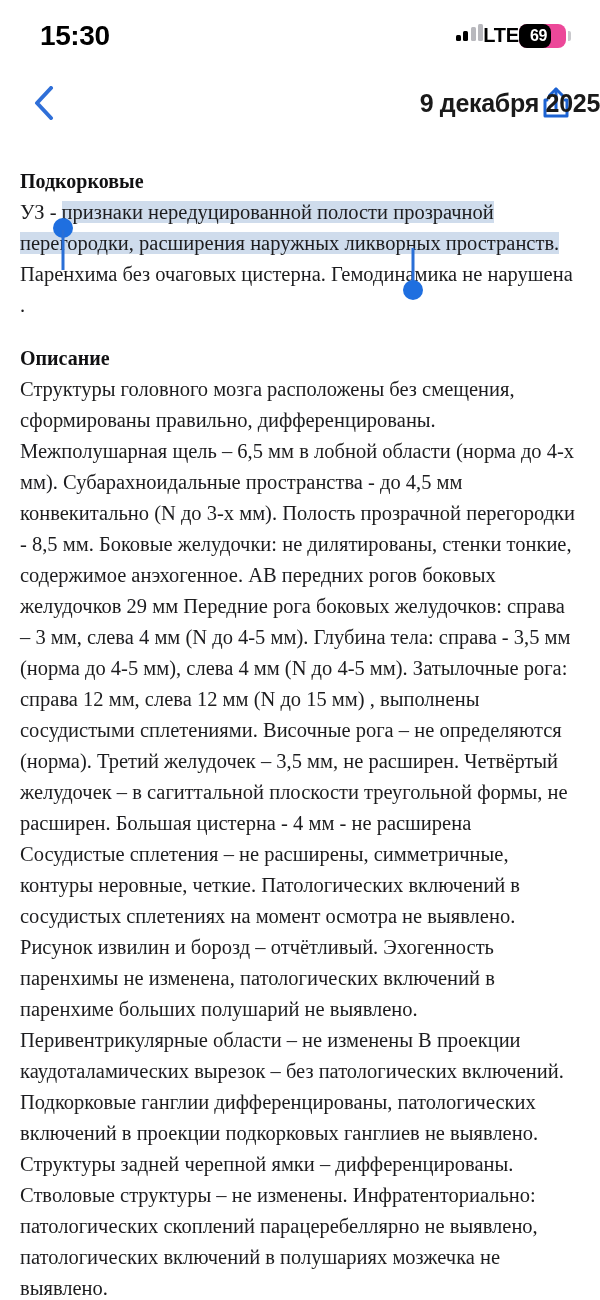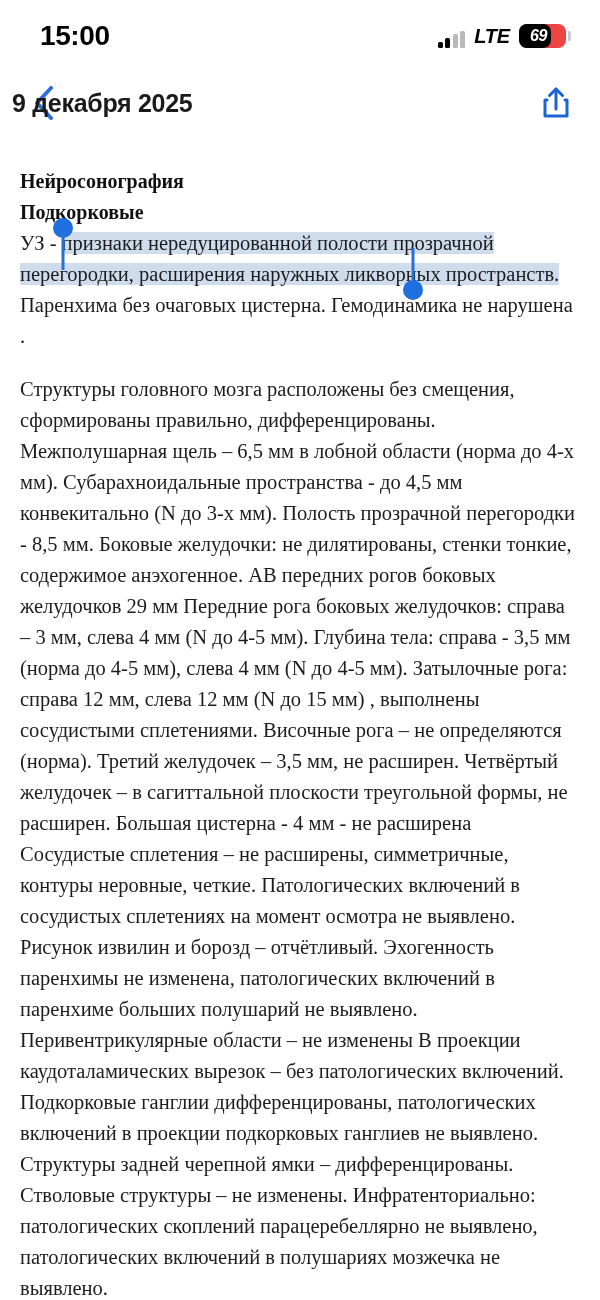--- a/index.html
+++ b/index.html
@@ -26,23 +26,21 @@
   }
   .status-time {
     font-size: 28px;
     font-weight: 700;
     color: #000000;
     letter-spacing: -0.4px;
     font-family: "Liberation Sans", sans-serif;
   }
   .status-right {
     display: flex;
-    align-items: flex-end;
-    gap: 9px;
-    font-style: italic;
+    align-items: flex-start;
   }
   .signal-bars {
     display: flex;
     align-items: flex-end;
     gap: 2.5px;
     height: 17px;
   }
   .signal-bars i {
     display: block;
     width: 5px;
@@ -58,21 +56,21 @@
     font-size: 20px;
     font-weight: 600;
     color: #000000;
     letter-spacing: -0.2px;
   }
   .battery {
     position: relative;
     width: 47px;
     height: 24px;
     border-radius: 8px;
-    background: #ef4444;
+    background: #ec4899;
     display: flex;
     align-items: center;
     overflow: visible;
   }
   .battery-fill {
     position: absolute;
     left: 0; top: 0; bottom: 0;
     width: 69%;
     background: #000000;
     border-radius: 8px;
@@ -112,21 +110,21 @@
     width: 44px;
     height: 44px;
     display: flex;
     align-items: center;
     justify-content: center;
     cursor: pointer;
   }
   .nav-title {
     position: absolute;
     left: 0; right: 0;
-    text-align: left;
+    text-align: right;
     font-size: 25px;
     font-weight: 700;
     color: #1a1a1a;
     letter-spacing: -0.3px;
     pointer-events: none;
     padding-left: 12px;
   }
   .nav-share {
     margin-left: auto;
     width: 44px;
@@ -194,21 +192,21 @@
   #handle-start .knob { top: 0; }
   #handle-start .bar  { top: 12px; height: 40px; }
   #handle-end { left: 403px; top: 248px; width: 20px; height: 52px; }
   #handle-end .bar  { top: 0; height: 40px; }
   #handle-end .knob { top: 32px; }
 </style>
 </head>
 <body>
 
 <div class="status-bar">
-  <div class="status-time">15:00</div>
+  <div class="status-time">15:30</div>
   <div class="status-right">
     <div class="signal-bars">
       <i></i>
         <i></i>
         <i></i>
         <i></i>
     </div>
     <div class="lte-label">LTE</div>
     <div class="battery">
       <div class="battery-fill" style="width: 69%;"></div>
@@ -229,27 +227,27 @@
     <svg width="30" height="36" viewBox="0 0 30 36">
       <path d="M15 24 L15 4" fill="none" stroke="#1c62d2" stroke-width="3" stroke-linecap="round"></path>
       <path d="M8.5 10.5 L15 4 L21.5 10.5" fill="none" stroke="#1c62d2" stroke-width="3" stroke-linecap="round" stroke-linejoin="round"></path>
       <path d="M6 15 L4 15 L4 31 L26 31 L26 15 L24 15" fill="none" stroke="#1c62d2" stroke-width="3" stroke-linecap="round" stroke-linejoin="round"></path>
     </svg>
   </div>
 </div>
 
 <div class="doc">
 
-  <div class="doc-heading">Нейросонография</div>
   <div class="doc-heading">Подкорковые</div>
 
   <p class="doc-para"><span>УЗ - </span><span class="sel" style="background: rgb(207, 220, 236);">признаки нередуцированной полости прозрачной перегородки, расширения наружных ликворных пространств.</span><span> Паренхима без очаговых цистерна. Гемодинамика не нарушена .</span></p>
 
   <div class="section-gap"></div>
 
+  <div class="doc-heading">Описание</div>
   <p class="doc-para">Структуры головного мозга расположены без смещения, сформированы правильно, дифференцированы. Межполушарная щель – 6,5 мм в лобной области (норма до 4-х мм). Субарахноидальные пространства - до 4,5 мм конвекитально (N до 3-х мм). Полость прозрачной перегородки - 8,5 мм. Боковые желудочки: не дилятированы, стенки тонкие, содержимое анэхогенное. АВ передних рогов боковых желудочков 29 мм Передние рога боковых желудочков: справа – 3 мм, слева 4 мм (N до 4-5 мм). Глубина тела: справа - 3,5 мм (норма до 4-5 мм), слева 4 мм (N до 4-5 мм). Затылочные рога: справа 12 мм, слева 12 мм (N до 15 мм) , выполнены сосудистыми сплетениями.  Височные рога – не определяются (норма). Третий желудочек – 3,5 мм, не расширен. Четвёртый желудочек – в сагиттальной плоскости треугольной формы, не расширен. Большая цистерна - 4 мм - не расширена Сосудистые сплетения – не расширены, симметричные, контуры неровные, четкие. Патологических включений в сосудистых сплетениях на момент осмотра не выявлено. Рисунок извилин и борозд – отчётливый. Эхогенность паренхимы не изменена, патологических включений в паренхиме больших полушарий не выявлено. Перивентрикулярные области – не изменены В проекции каудоталамических вырезок – без патологических включений. Подкорковые ганглии дифференцированы, патологических включений в проекции подкорковых ганглиев  не выявлено. Структуры задней черепной ямки – дифференцированы. Стволовые структуры – не изменены. Инфратенториально: патологических скоплений парацеребеллярно не выявлено, патологических включений в полушариях мозжечка не выявлено.</p>
 
 </div>
 
 <div class="handle" id="handle-start">
   <div class="knob" style="background: rgb(31, 111, 224);"></div>
   <div class="bar"></div>
 </div>
 <div class="handle" id="handle-end">
   <div class="bar"></div>

